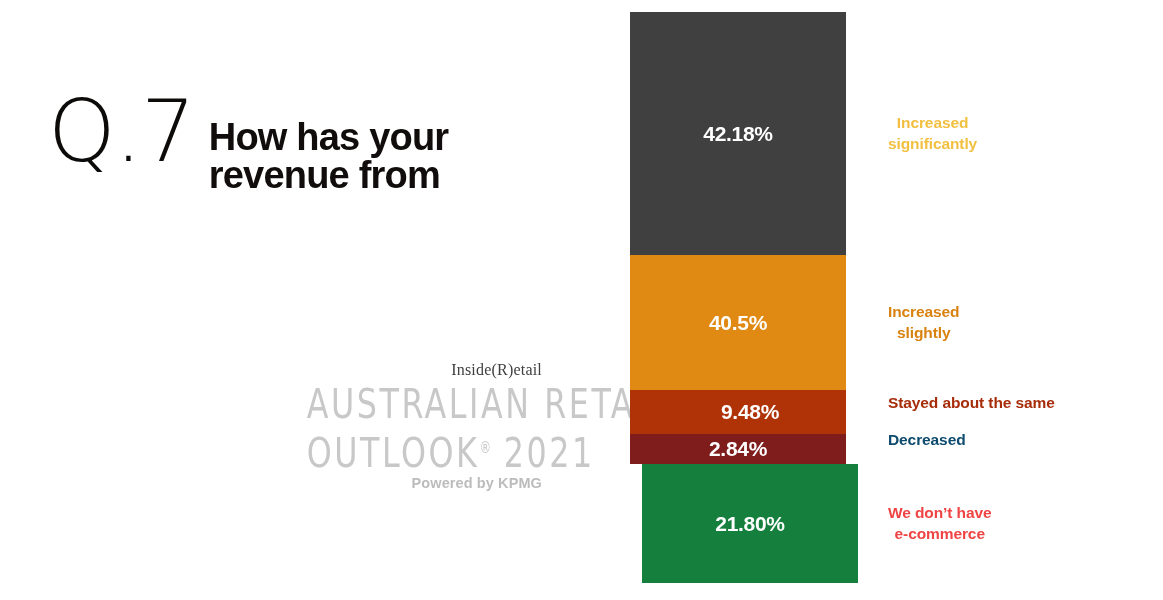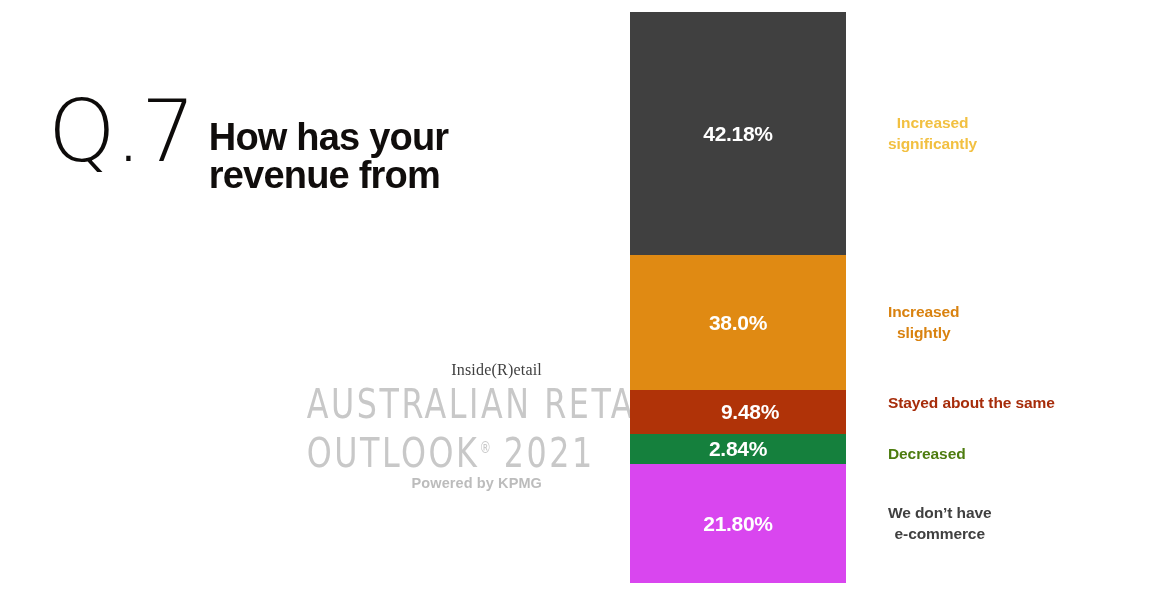--- a/index.html
+++ b/index.html
@@ -154,35 +154,35 @@
   <div class="logo-title-row">AUSTRALIAN RETAIL</div>
   <div class="logo-title-row"><span>OUTLOOK</span><span class="logo-reg">®</span> <span>2021</span></div>
   <div id="logo-powered">Powered by KPMG</div>
 </div>
 
 <div id="stacked-bar">
     <div class="bar-segment" style="height: 243px; background: #404040;">
       <span class="bar-value">42.18%</span>
     </div>
     <div class="bar-segment" style="height: 135px; background: rgb(224, 138, 19);">
-      <span class="bar-value">38.0%</span>
+      <span class="bar-value">40.5%</span>
     </div>
     <div class="bar-segment" style="height: 44px; background: rgb(176, 51, 8); padding-left: 24px;">
       <span class="bar-value">9.48%</span>
     </div>
-    <div class="bar-segment" style="height: 30px; background: #15803d;">
+    <div class="bar-segment" style="height: 30px; background: #7f1d1d;">
       <span class="bar-value">2.84%</span>
     </div>
-    <div class="bar-segment" style="height: 119px; background: #d946ef;">
+    <div class="bar-segment" style="height: 119px; background: #15803d; margin-left: 12px;">
       <span class="bar-value">21.80%</span>
     </div>
   </div>
 
 <div id="legend">
     <div class="legend-item" style="color: rgb(242, 192, 65); top: 101px;">Increased
 significantly</div>
     <div class="legend-item" style="color: rgb(217, 130, 15); top: 290px;">Increased
 slightly</div>
     <div class="legend-item" style="color: rgb(166, 44, 10); top: 381px;">Stayed about the same</div>
-    <div class="legend-item" style="color: #4d7c0f; top: 432px;">Decreased</div>
-    <div class="legend-item" style="color: #404040; top: 491px;">We don’t have
+    <div class="legend-item" style="color: #0c4a6e; top: 418px;">Decreased</div>
+    <div class="legend-item" style="color: #ef4444; top: 491px;">We don’t have
 e-commerce</div>
   </div>
 
 </body></html>

